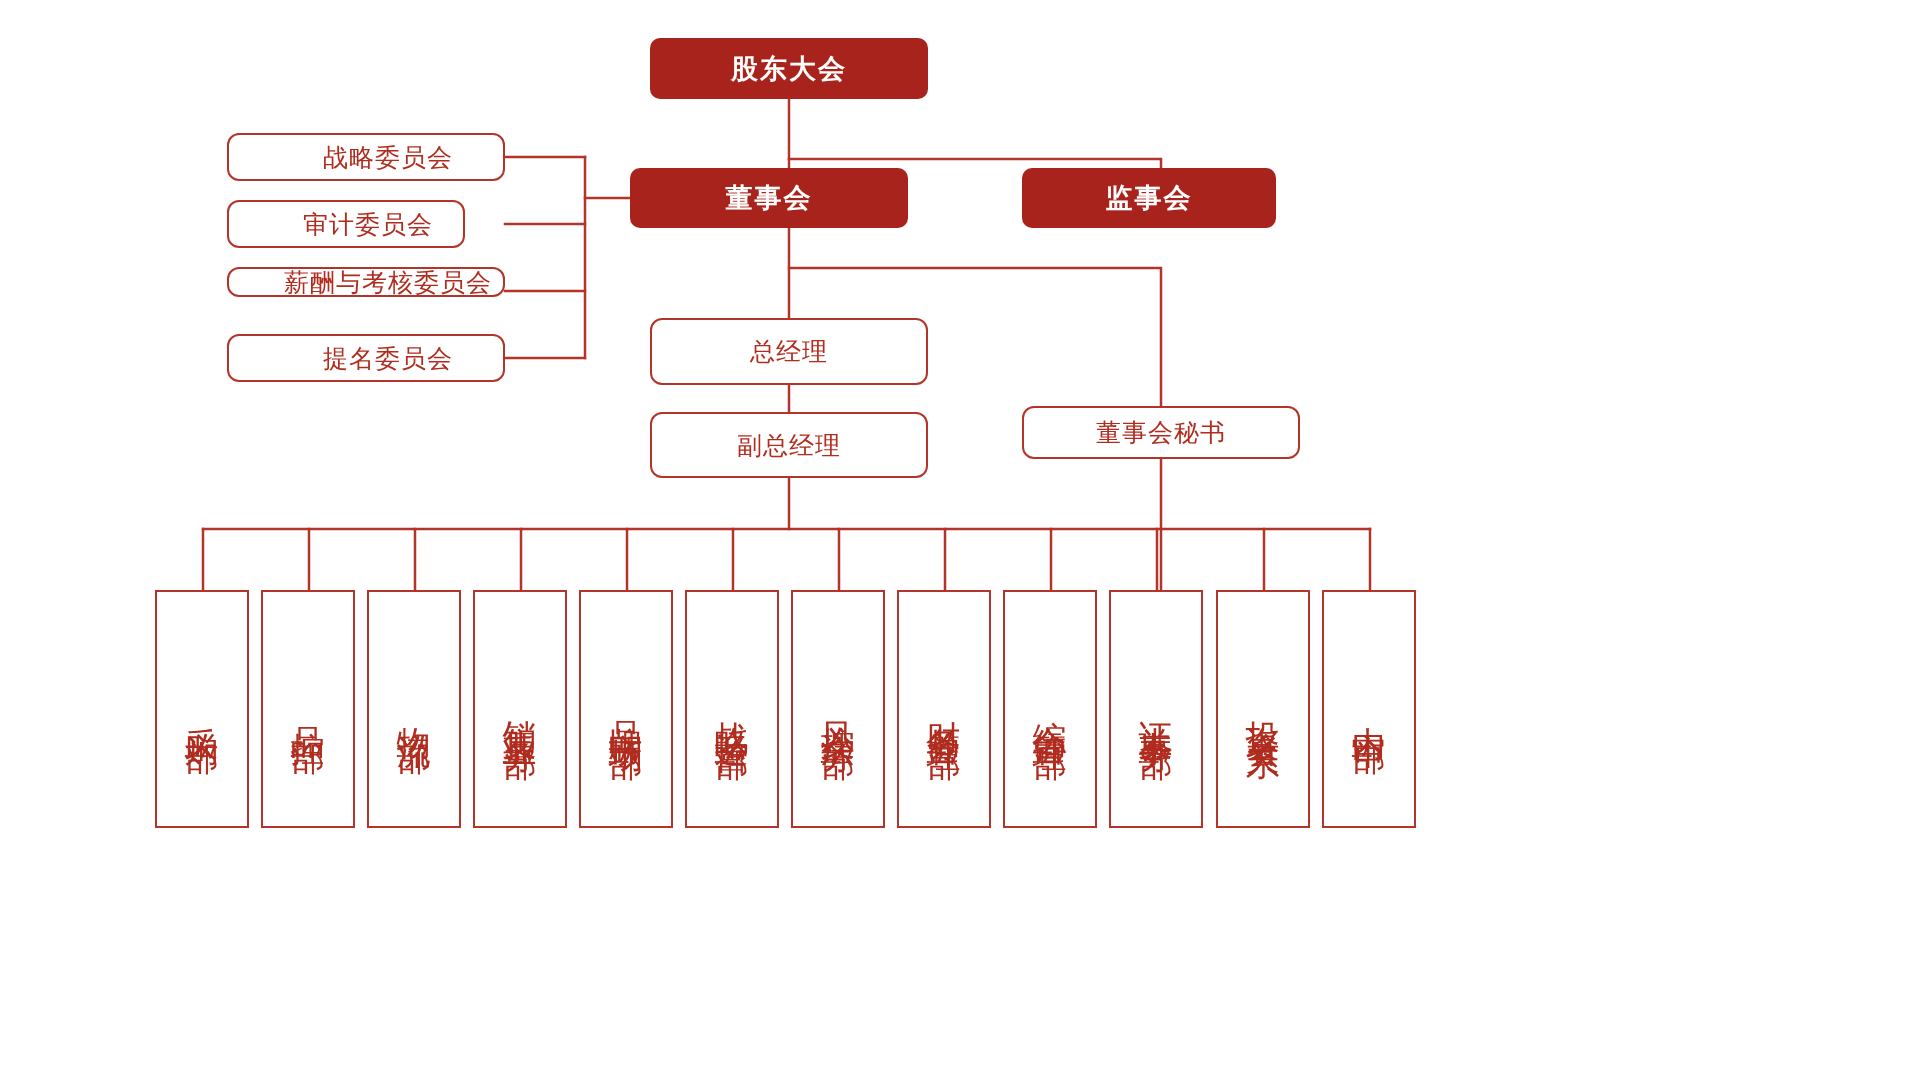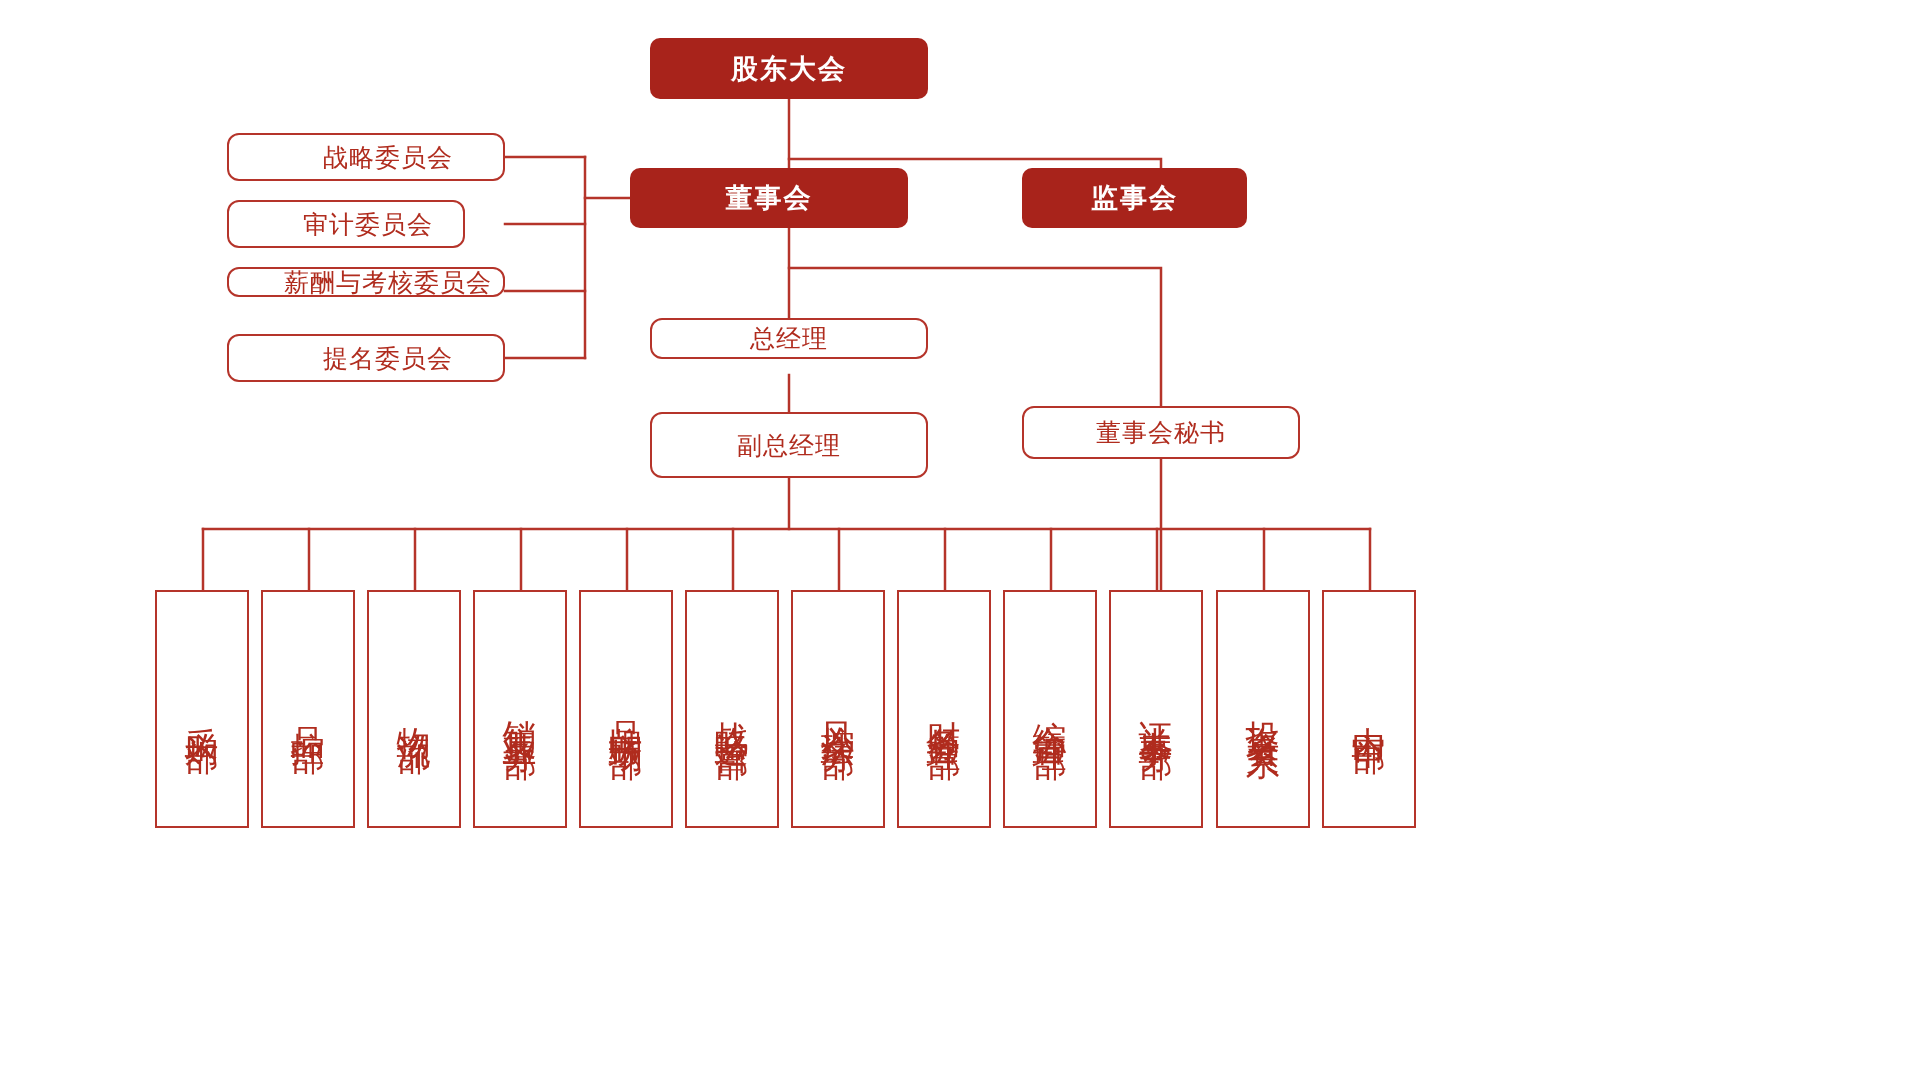--- a/index.html
+++ b/index.html
@@ -139,41 +139,41 @@
   </svg>
 
   <div class="node node-solid" style="left:650px; top:38px; width:278px; height:61px;">
     <span>股东大会</span>
   </div>
 
   <div class="node node-solid" style="left:630px; top:168px; width:278px; height:60px;">
     <span>董事会</span>
   </div>
 
-  <div class="node node-solid" style="left:1022px; top:168px; width:225px; height:60px;">
+  <div class="node node-solid" style="left:1022px; top:168px; width:254px; height:60px;">
     <span>监事会</span>
   </div>
 
   <div class="node node-committee" style="left:227px; top:133px; width:278px; height:48px;">
     <span>战略委员会</span>
   </div>
 
   <div class="node node-committee" style="left:227px; top:200px; width:238px; height:48px;">
     <span>审计委员会</span>
   </div>
 
   <div class="node node-committee" style="left:227px; top:267px; width:278px; height:30px;">
     <span>薪酬与考核委员会</span>
   </div>
 
   <div class="node node-committee" style="left:227px; top:334px; width:278px; height:48px;">
     <span>提名委员会</span>
   </div>
 
-  <div class="node node-outline" style="left:650px; top:318px; width:278px; height:41px;">
+  <div class="node node-outline" style="left:650px; top:318px; width:278px; height:67px;">
     <span>总经理</span>
   </div>
 
   <div class="node node-outline" style="left:650px; top:412px; width:278px; height:66px;">
     <span>副总经理</span>
   </div>
 
   <div class="node node-outline" style="left:1022px; top:406px; width:278px; height:53px;">
     <span>董事会秘书</span>
   </div>

